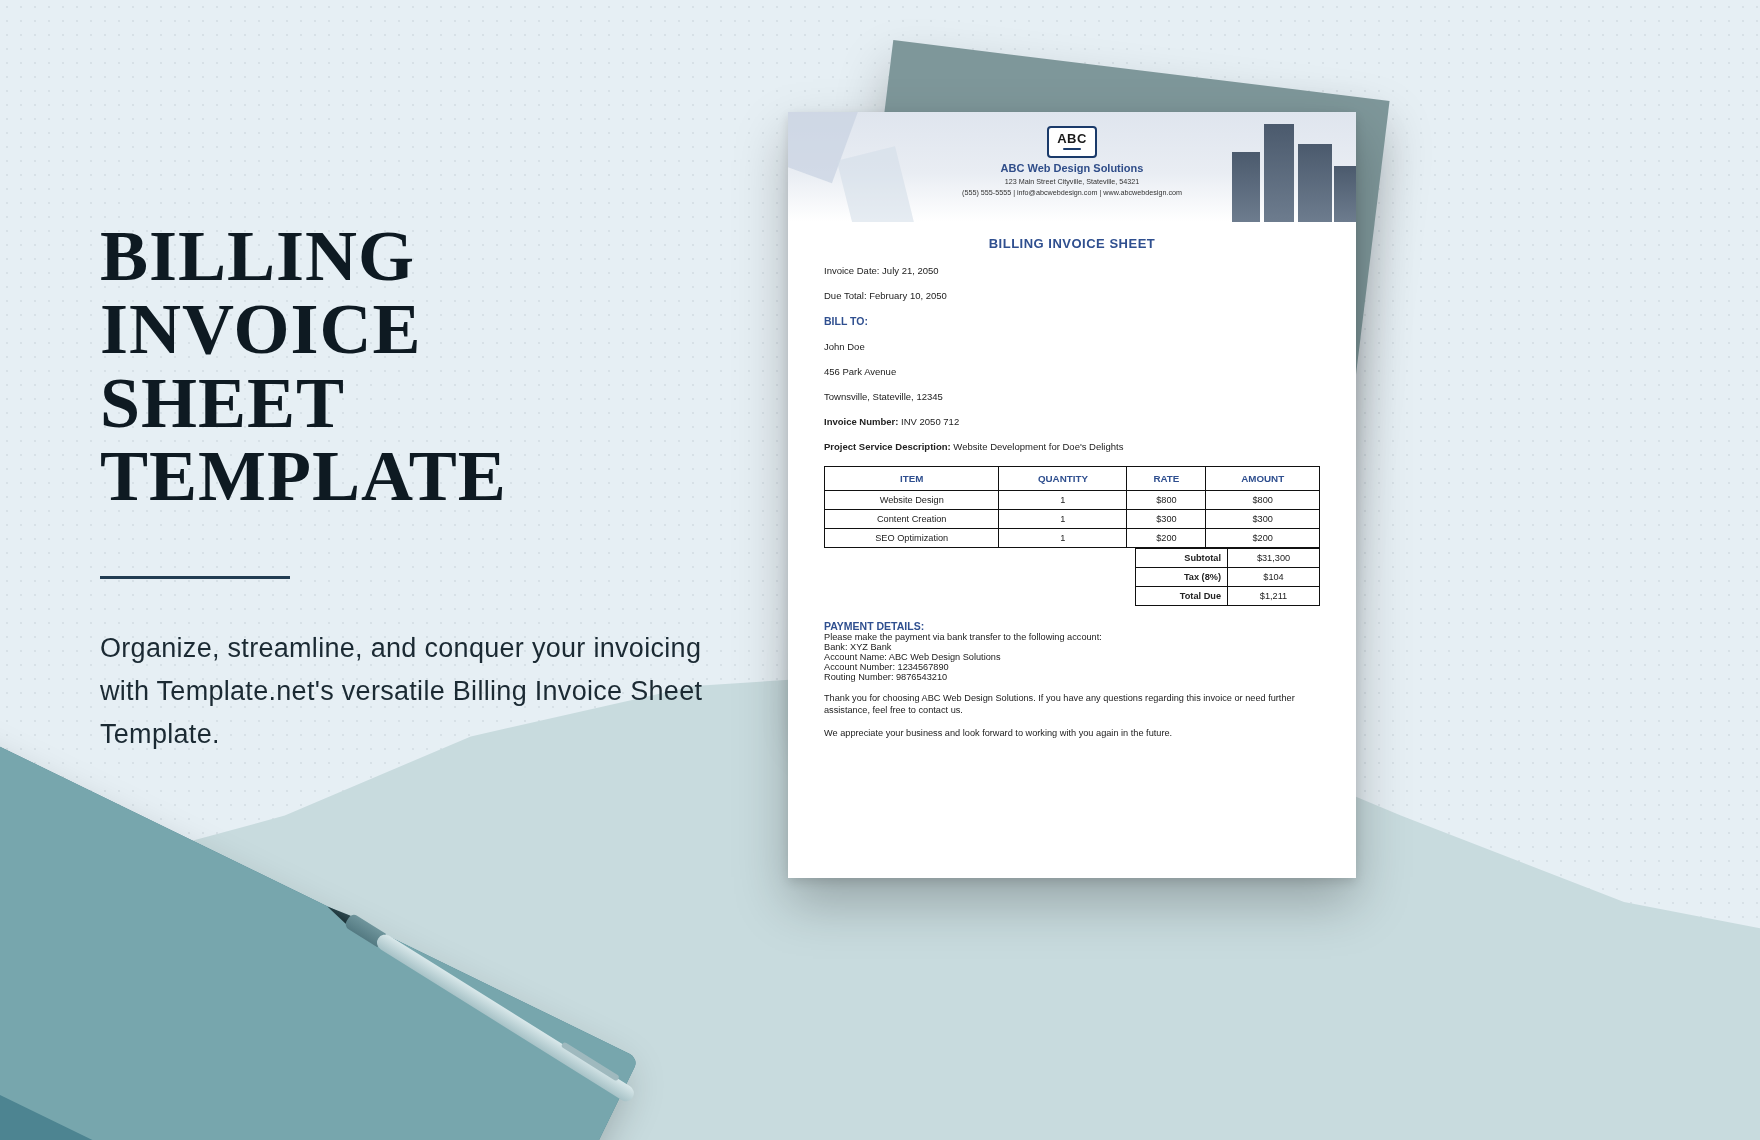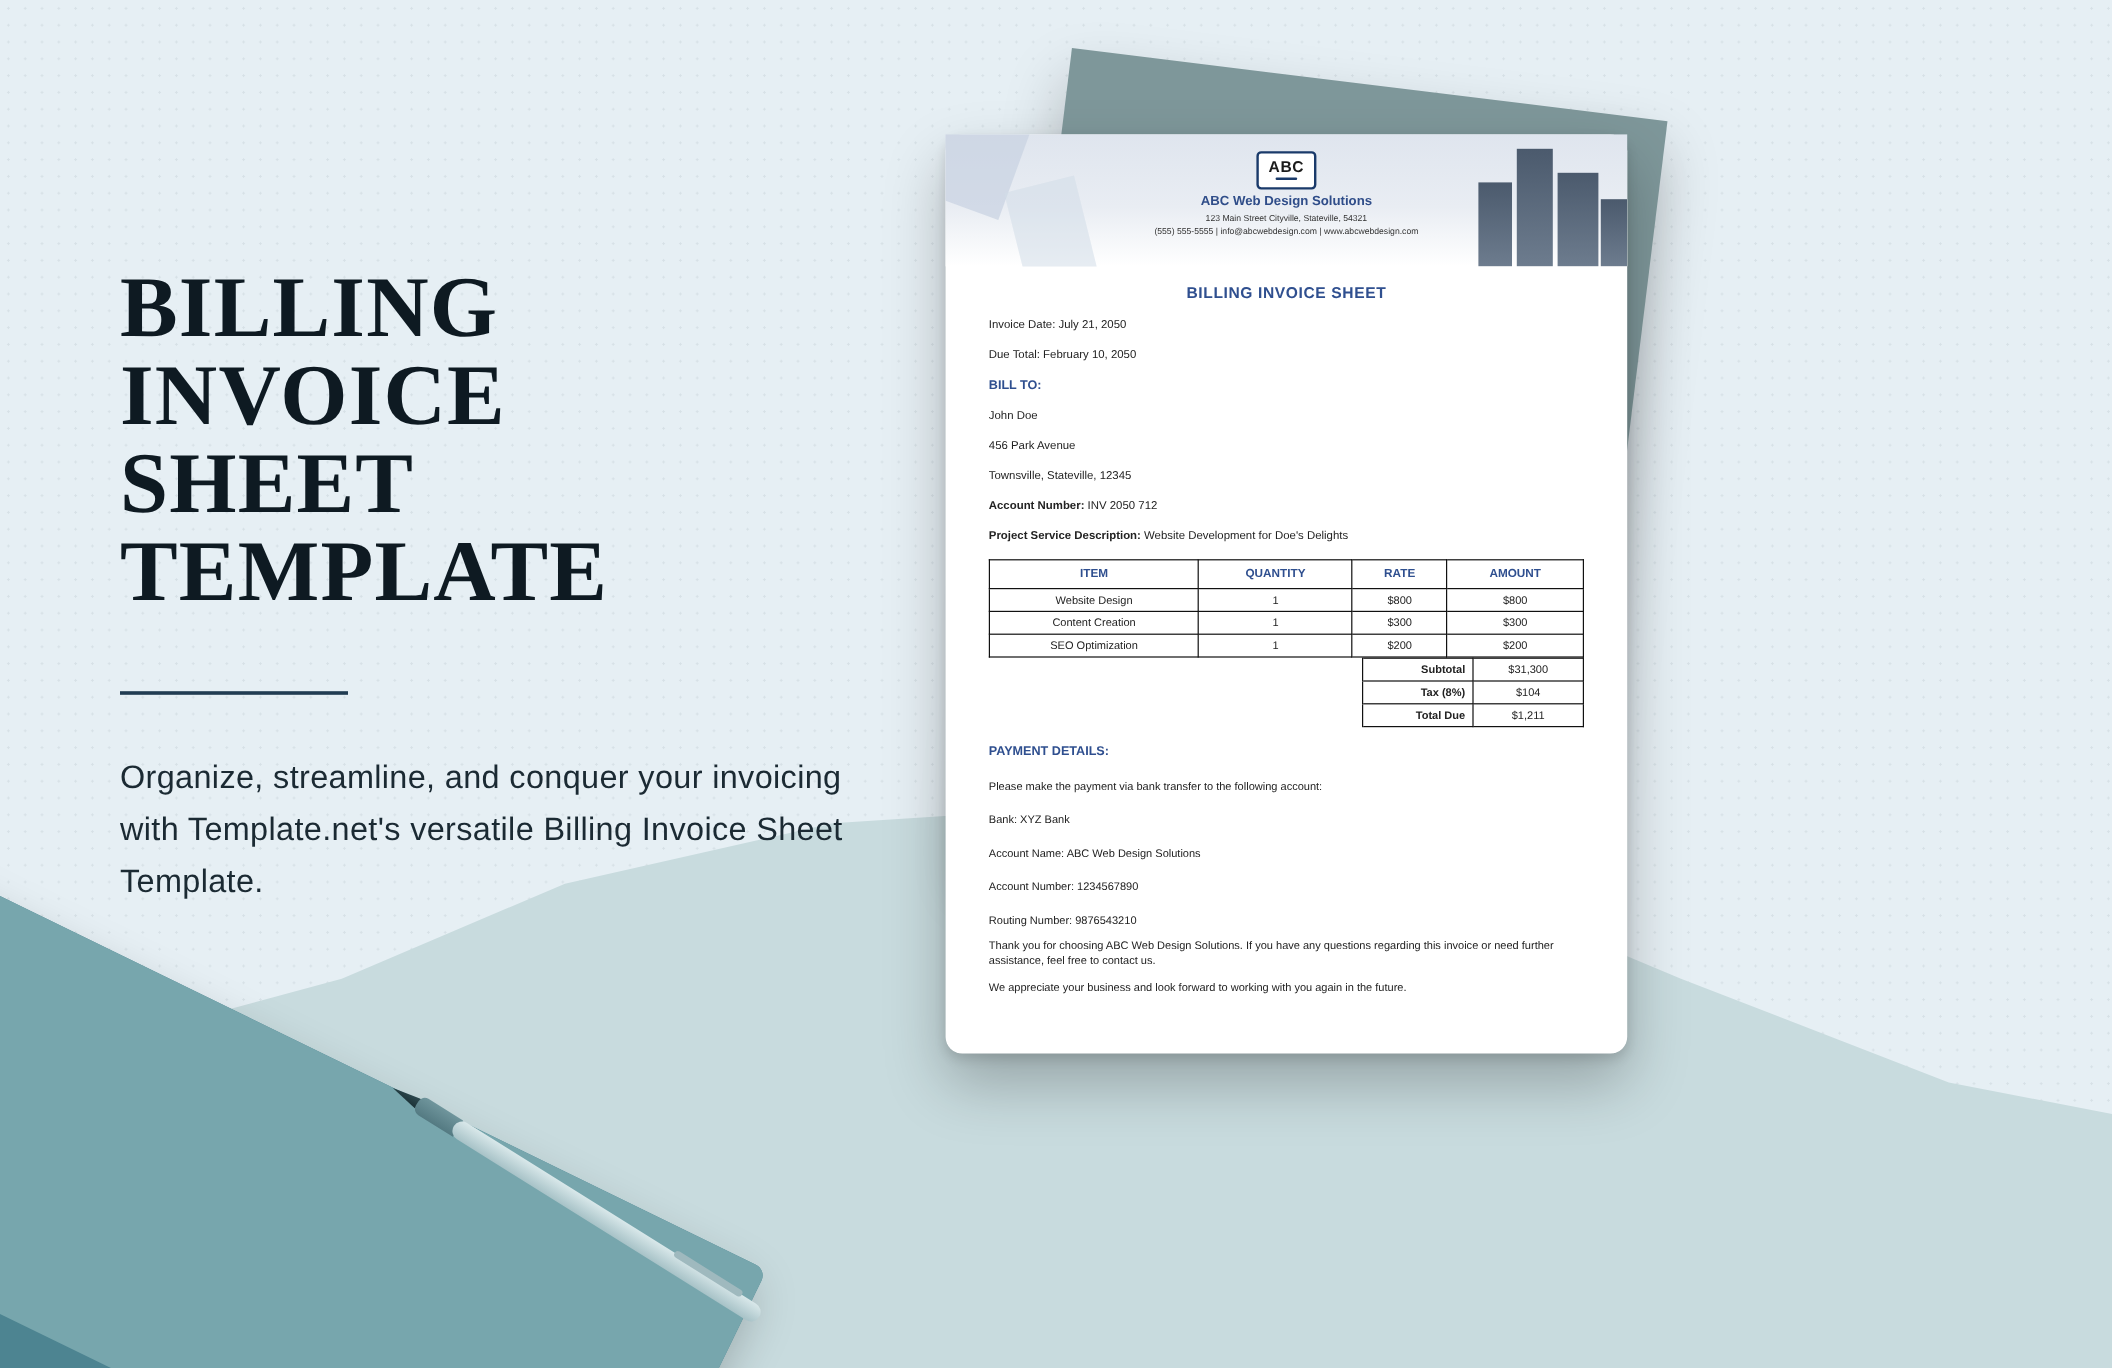--- a/index.html
+++ b/index.html
@@ -65,21 +65,20 @@
   
   .doc {
     position: absolute;
     left: 788px; top: 112px;
     width: 568px;
     height: 766px;
     background: #fff;
     box-shadow: 0 24px 50px rgba(0,0,0,.25), 0 4px 10px rgba(0,0,0,.12);
     font-size: 10px;
     color: #222;
-    border-radius: 14px;
   }
 
   
   .doc .letterhead {
     position: relative;
     height: 110px;
     background: linear-gradient(180deg,#dfe5ee 0%,#e9edf3 55%,#fff 100%);
     text-align: center;
     overflow: hidden;
   }
@@ -151,21 +150,21 @@
   }
   table.totals td {
     border: 1px solid #111;
     padding: 4px 6px;
   }
   table.totals td.spacer { border-left:none; border-top:none; border-bottom:none; border-right:1px solid #111; padding:0; }
   table.totals td.label { text-align:right; font-weight:700; width:92px; }
   table.totals td.val { text-align:center; width:92px; }
 
   .para { font-size: 9.2px; margin-top: 10px; line-height: 1.35; }
-  .detail-line { font-size: 9.2px; margin-top: 18px; }
+  .detail-line { font-size: 9.2px; margin-top: 0; }
 
   
   .notebook {
     position: absolute;
     left: -220px;
     bottom: -260px;
     width: 780px;
     height: 540px;
     transform: rotate(26deg);
     background: #4d8491;
@@ -251,21 +250,21 @@
     <div class="kv">
       <span>Due Total: </span><span>February 10, 2050</span>
     </div>
 
     <div class="section-label">BILL TO:</div>
     <div class="kv">John Doe</div>
     <div class="kv">456 Park Avenue</div>
     <div class="kv">Townsville, Stateville, 12345</div>
 
     <div class="kv" style="margin-top:12px; font-weight:600;">
-      <span>Account Number: </span><span style="font-weight:400;">INV 2050 712</span>
+      <span>Invoice Number: </span><span style="font-weight:400;">INV 2050 712</span>
     </div>
     <div class="kv" style="font-weight:600;">
       <span>Project Service Description: </span><span style="font-weight:400;">Website Development for Doe's Delights</span>
     </div>
 
     <table class="items">
       <thead>
         <tr>
           <th>ITEM</th>
           <th>QUANTITY</th>

